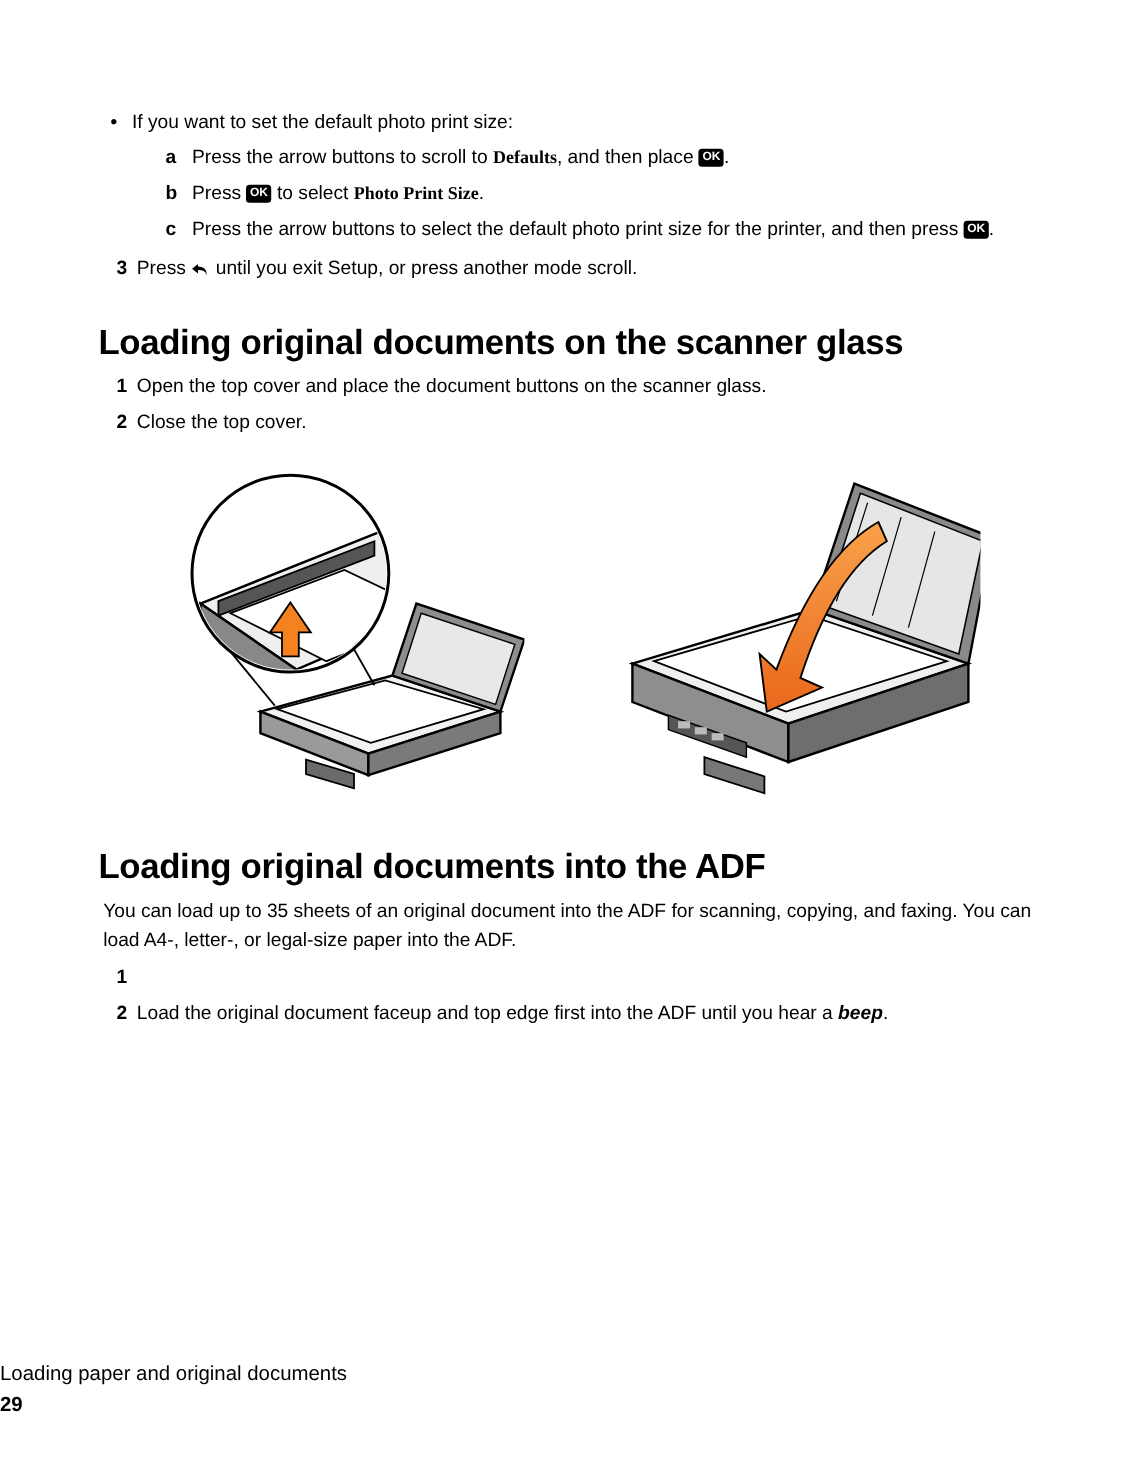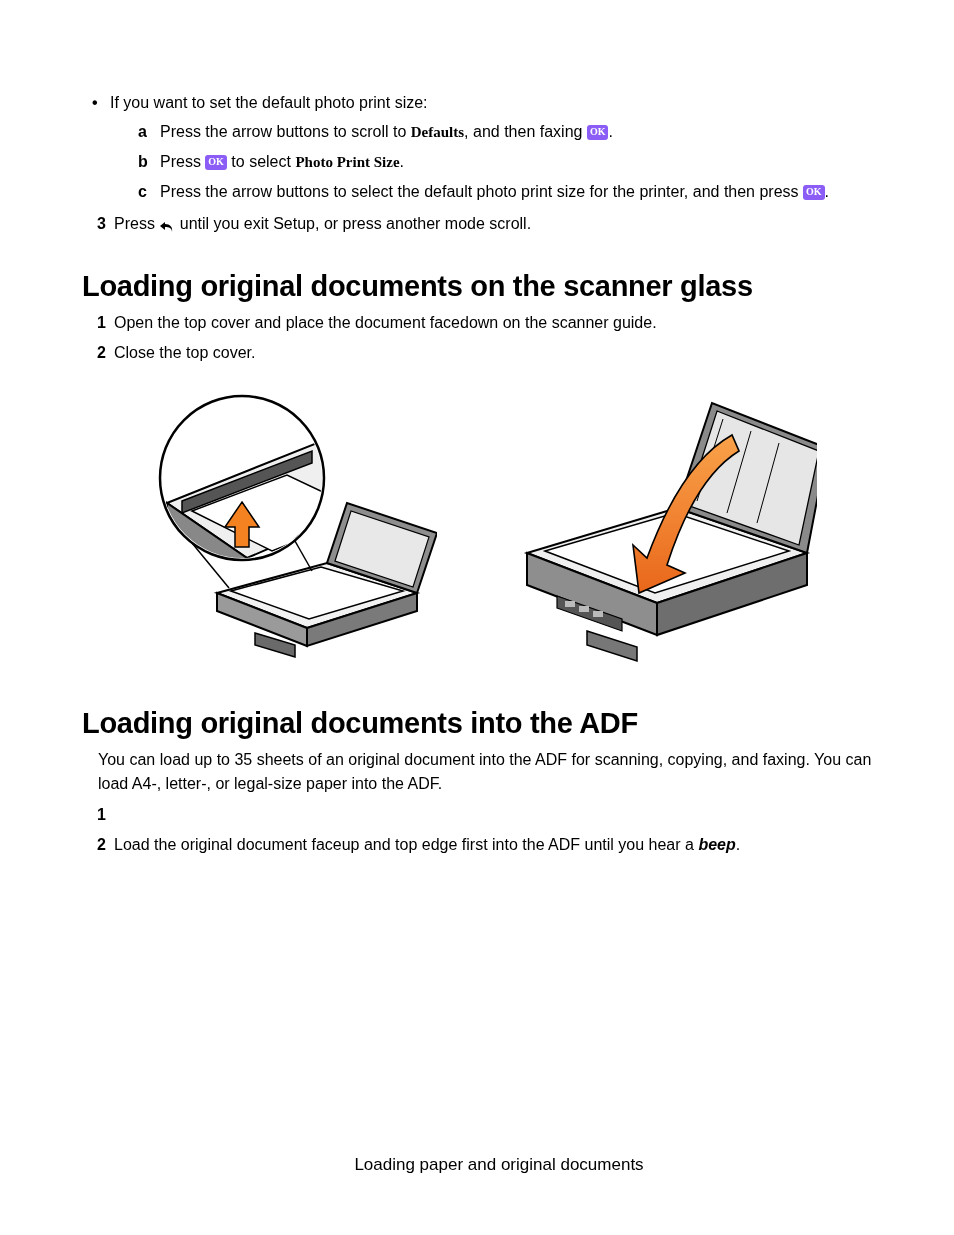--- a/index.html
+++ b/index.html
@@ -57,32 +57,31 @@
     font-weight: bold;
     width: 24px;
     flex-shrink: 0;
     text-align: right;
     margin-right: 8px;
   }
   .ok-badge {
     display: inline-flex;
     align-items: center;
     justify-content: center;
-    background: #8b5cf6;
+    background: #000000;
     color: #fff;
     font-size: 10px;
     font-weight: bold;
     border-radius: 3px;
     padding: 1px 3px;
     vertical-align: middle;
     line-height: 1;
     height: 13px;
     position: relative;
     top: -1px;
-    font-family: Liberation Serif, serif;
   }
   .back-icon {
     display: inline-block;
     width: 16px;
     height: 14px;
     vertical-align: middle;
     position: relative;
     top: -1px;
   }
   .mono {
@@ -91,43 +90,42 @@
     font-size: 15px;
   }
   h2.section {
     font-size: 29px;
     font-weight: bold;
     letter-spacing: -0.3px;
     margin: 34px 0 8px 0;
   }
   .para {
     line-height: 1.45;
-    margin: 4px 0 8px 16px;
+    margin: 4px 0 8px 4px;
   }
   .italic { font-style: italic; font-weight: bold; }
   .figs {
     display: flex;
     justify-content: center;
     gap: 80px;
     margin: 18px 0 28px 0;
   }
   .fig-box {
     width: 300px;
     height: 290px;
     display: flex;
     align-items: center;
     justify-content: center;
   }
   .footer {
     position: absolute;
     bottom: 54px;
     left: 0;
     right: 0;
-    text-align: center;
-    margin-left: 44px;
+    text-align: left;
   }
   .footer-title {
     font-size: 17px;
     margin-bottom: 6px;
   }
   .footer-page {
     font-size: 17px;
     font-weight: bold;
   }
 </style>
@@ -135,21 +133,21 @@
 <body>
 
 <div class="page">
 
   <div class="bullet-lead">If you want to set the default photo print size:</div>
 
   <div class="abc-list">
     <div class="abc-item">
       <span class="abc-letter">a</span>
       <span>
-        <span>Press the arrow buttons to scroll to </span><span class="mono">Defaults</span><span>, and then faxing </span><span class="ok-badge">OK</span><span>.</span>
+        <span>Press the arrow buttons to scroll to </span><span class="mono">Defaults</span><span>, and then place </span><span class="ok-badge">OK</span><span>.</span>
       </span>
     </div>
     <div class="abc-item">
       <span class="abc-letter">b</span>
       <span>
         <span>Press </span><span class="ok-badge">OK</span><span> to select </span><span class="mono">Photo Print Size</span><span>.</span>
       </span>
     </div>
     <div class="abc-item">
       <span class="abc-letter">c</span>
@@ -168,21 +166,21 @@
             </svg></span><span> until you exit Setup, or press another mode scroll.</span>
       </span>
     </div>
   </div>
 
   <h2 class="section">Loading original documents on the scanner glass</h2>
 
   <div class="num-list">
     <div class="num-item tight">
       <span class="num">1</span>
-      <span>Open the top cover and place the document facedown on the scanner guide.</span>
+      <span>Open the top cover and place the document buttons on the scanner glass.</span>
     </div>
     <div class="num-item">
       <span class="num">2</span>
       <span>Close the top cover.</span>
     </div>
   </div>
 
   <div class="figs">
     <div class="fig-box">
       <svg viewBox="0 0 300 290" width="300" height="290">
@@ -268,13 +266,14 @@
       <span>
         <span>Load the original document faceup and top edge first into the ADF until you hear a </span><span class="italic">beep</span><span>.</span>
       </span>
     </div>
   </div>
 
 </div>
 
 <div class="footer">
   <div class="footer-title">Loading paper and original documents</div>
+  <div class="footer-page">29</div>
 </div>
 
 </body></html>

